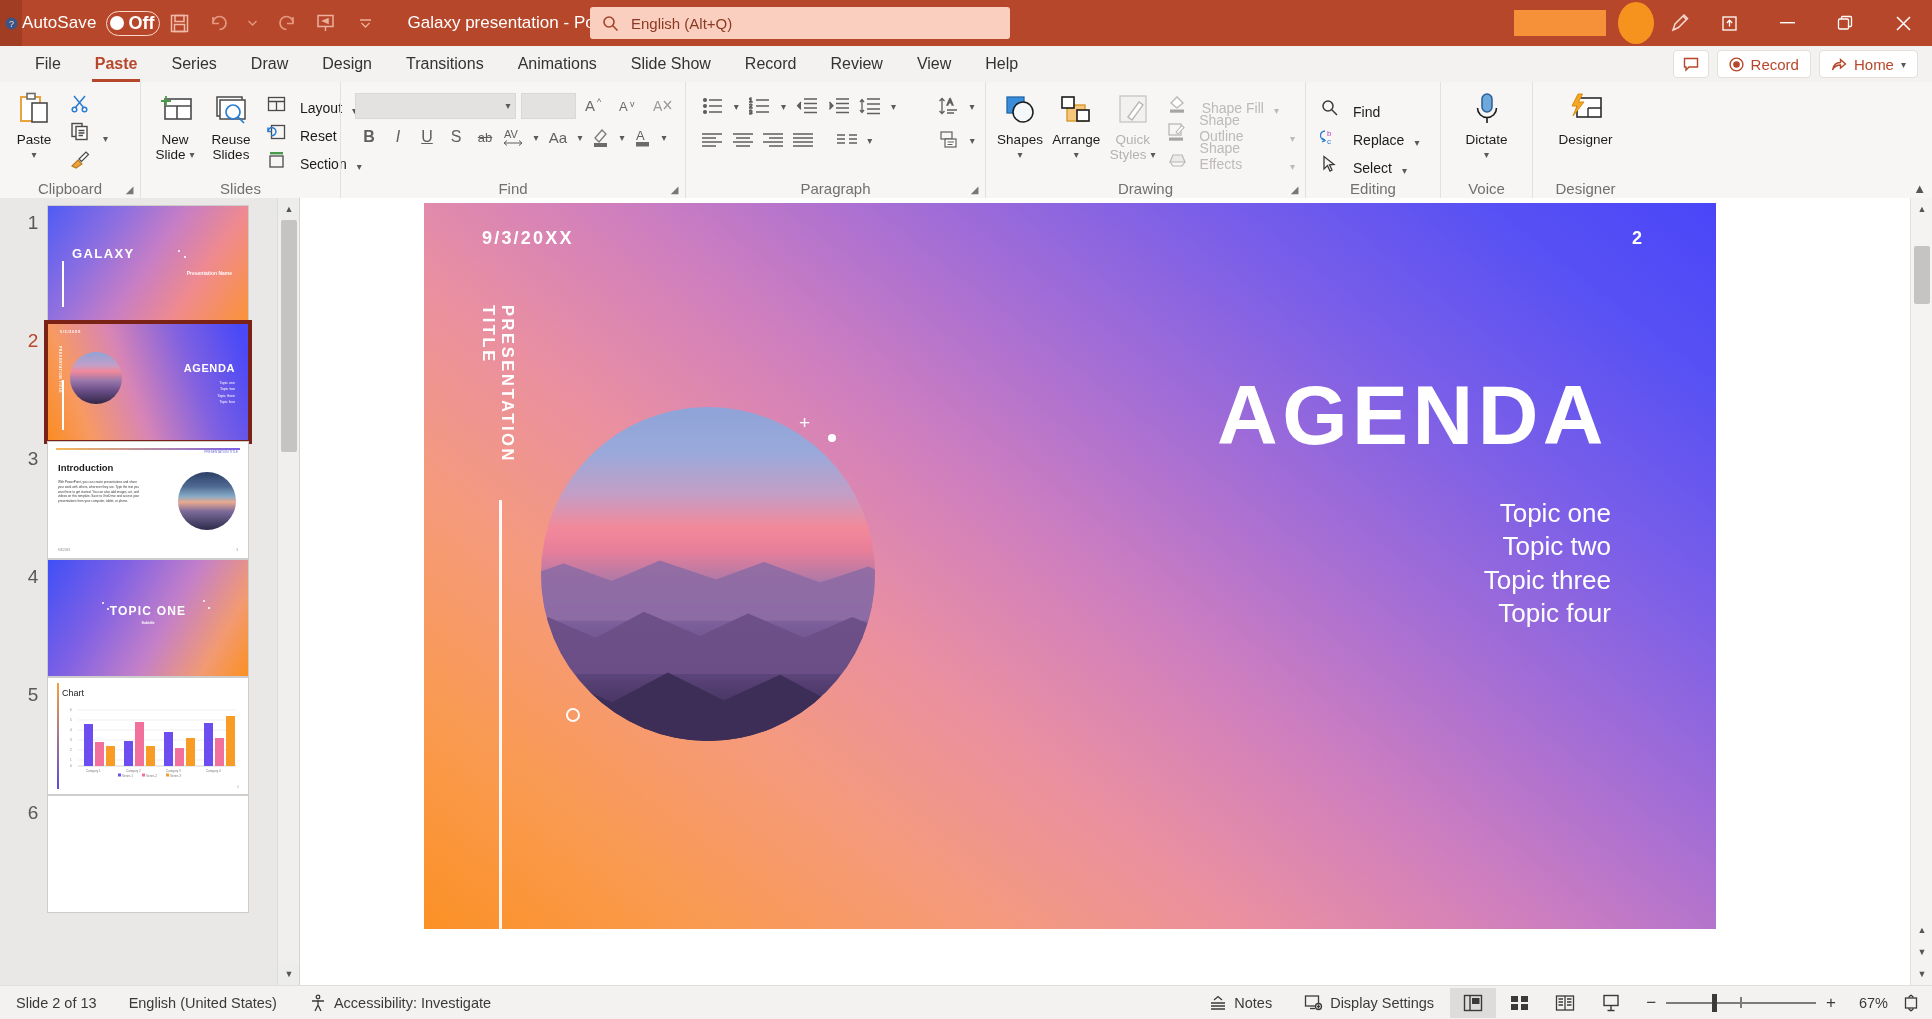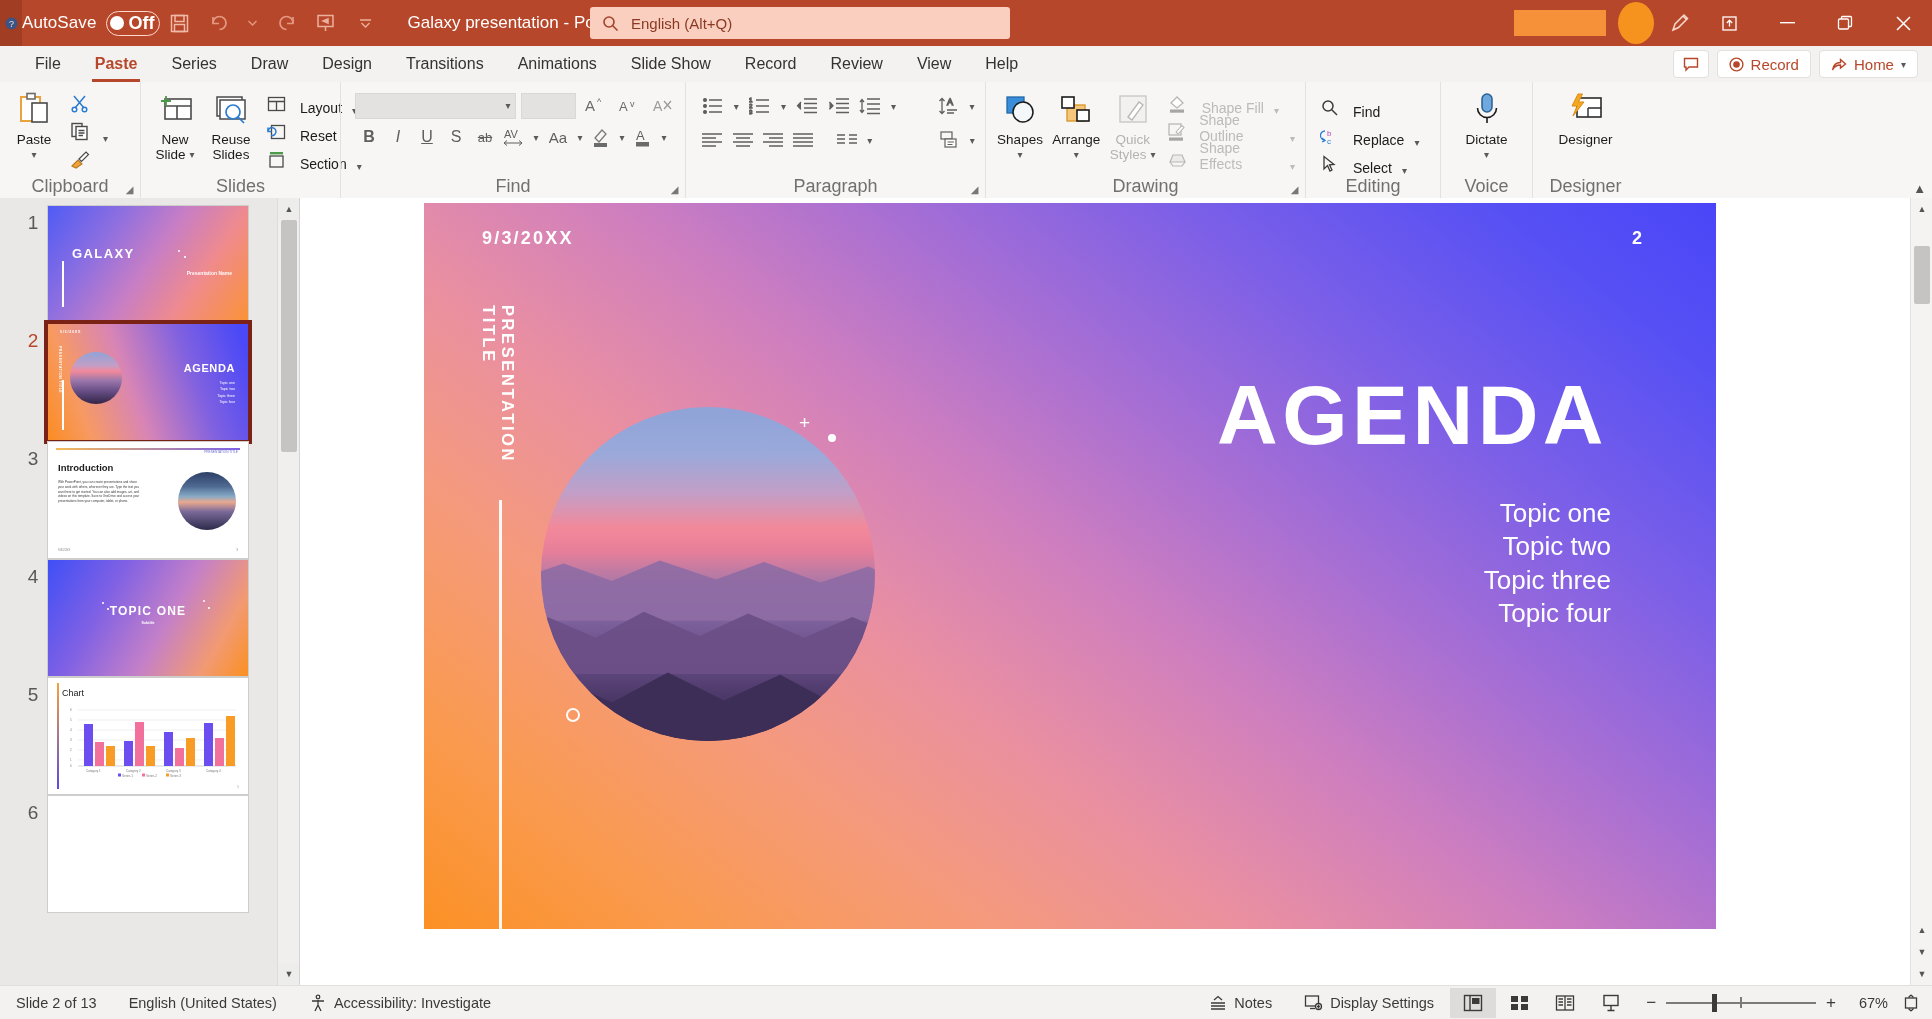--- a/index.html
+++ b/index.html
@@ -71,21 +71,21 @@
   
   .ribbon {
     height: 116px; background: #f7f6f5; display: flex; align-items: stretch; flex: none;
     position: relative;
   }
   .group { display: flex; flex-direction: column; position: relative; padding: 4px 6px 0 6px; }
   .group + .group { border-left: 1px solid #e3e1df; }
   .grow { display: flex; align-items: flex-start; flex: 1; }
   .glabel {
     position: absolute; bottom: 1px; left: 0; right: 0; text-align: center;
-    font-size: 18px; color: #707070;
+    font-size: 15px; color: #707070;
   }
   .big {
     display: flex; flex-direction: column; align-items: center; justify-content: flex-start;
     min-width: 56px; padding: 4px 6px 0 6px; font-size: 13.5px; color: #1b1b1b; text-align: center; line-height: 15px;
   }
   .big .ic { height: 42px; display: flex; align-items: center; justify-content: center; }
   .big.dis { color: #b5b2b0; }
   .smallcol { display: flex; flex-direction: column; gap: 3px; padding-top: 5px; }
   .srow { display: flex; align-items: flex-end; gap: 10px; font-size: 14px; color: #1b1b1b; height: 25px; padding: 0 4px; }
   .srow.dis { color: #bdbab8; }

